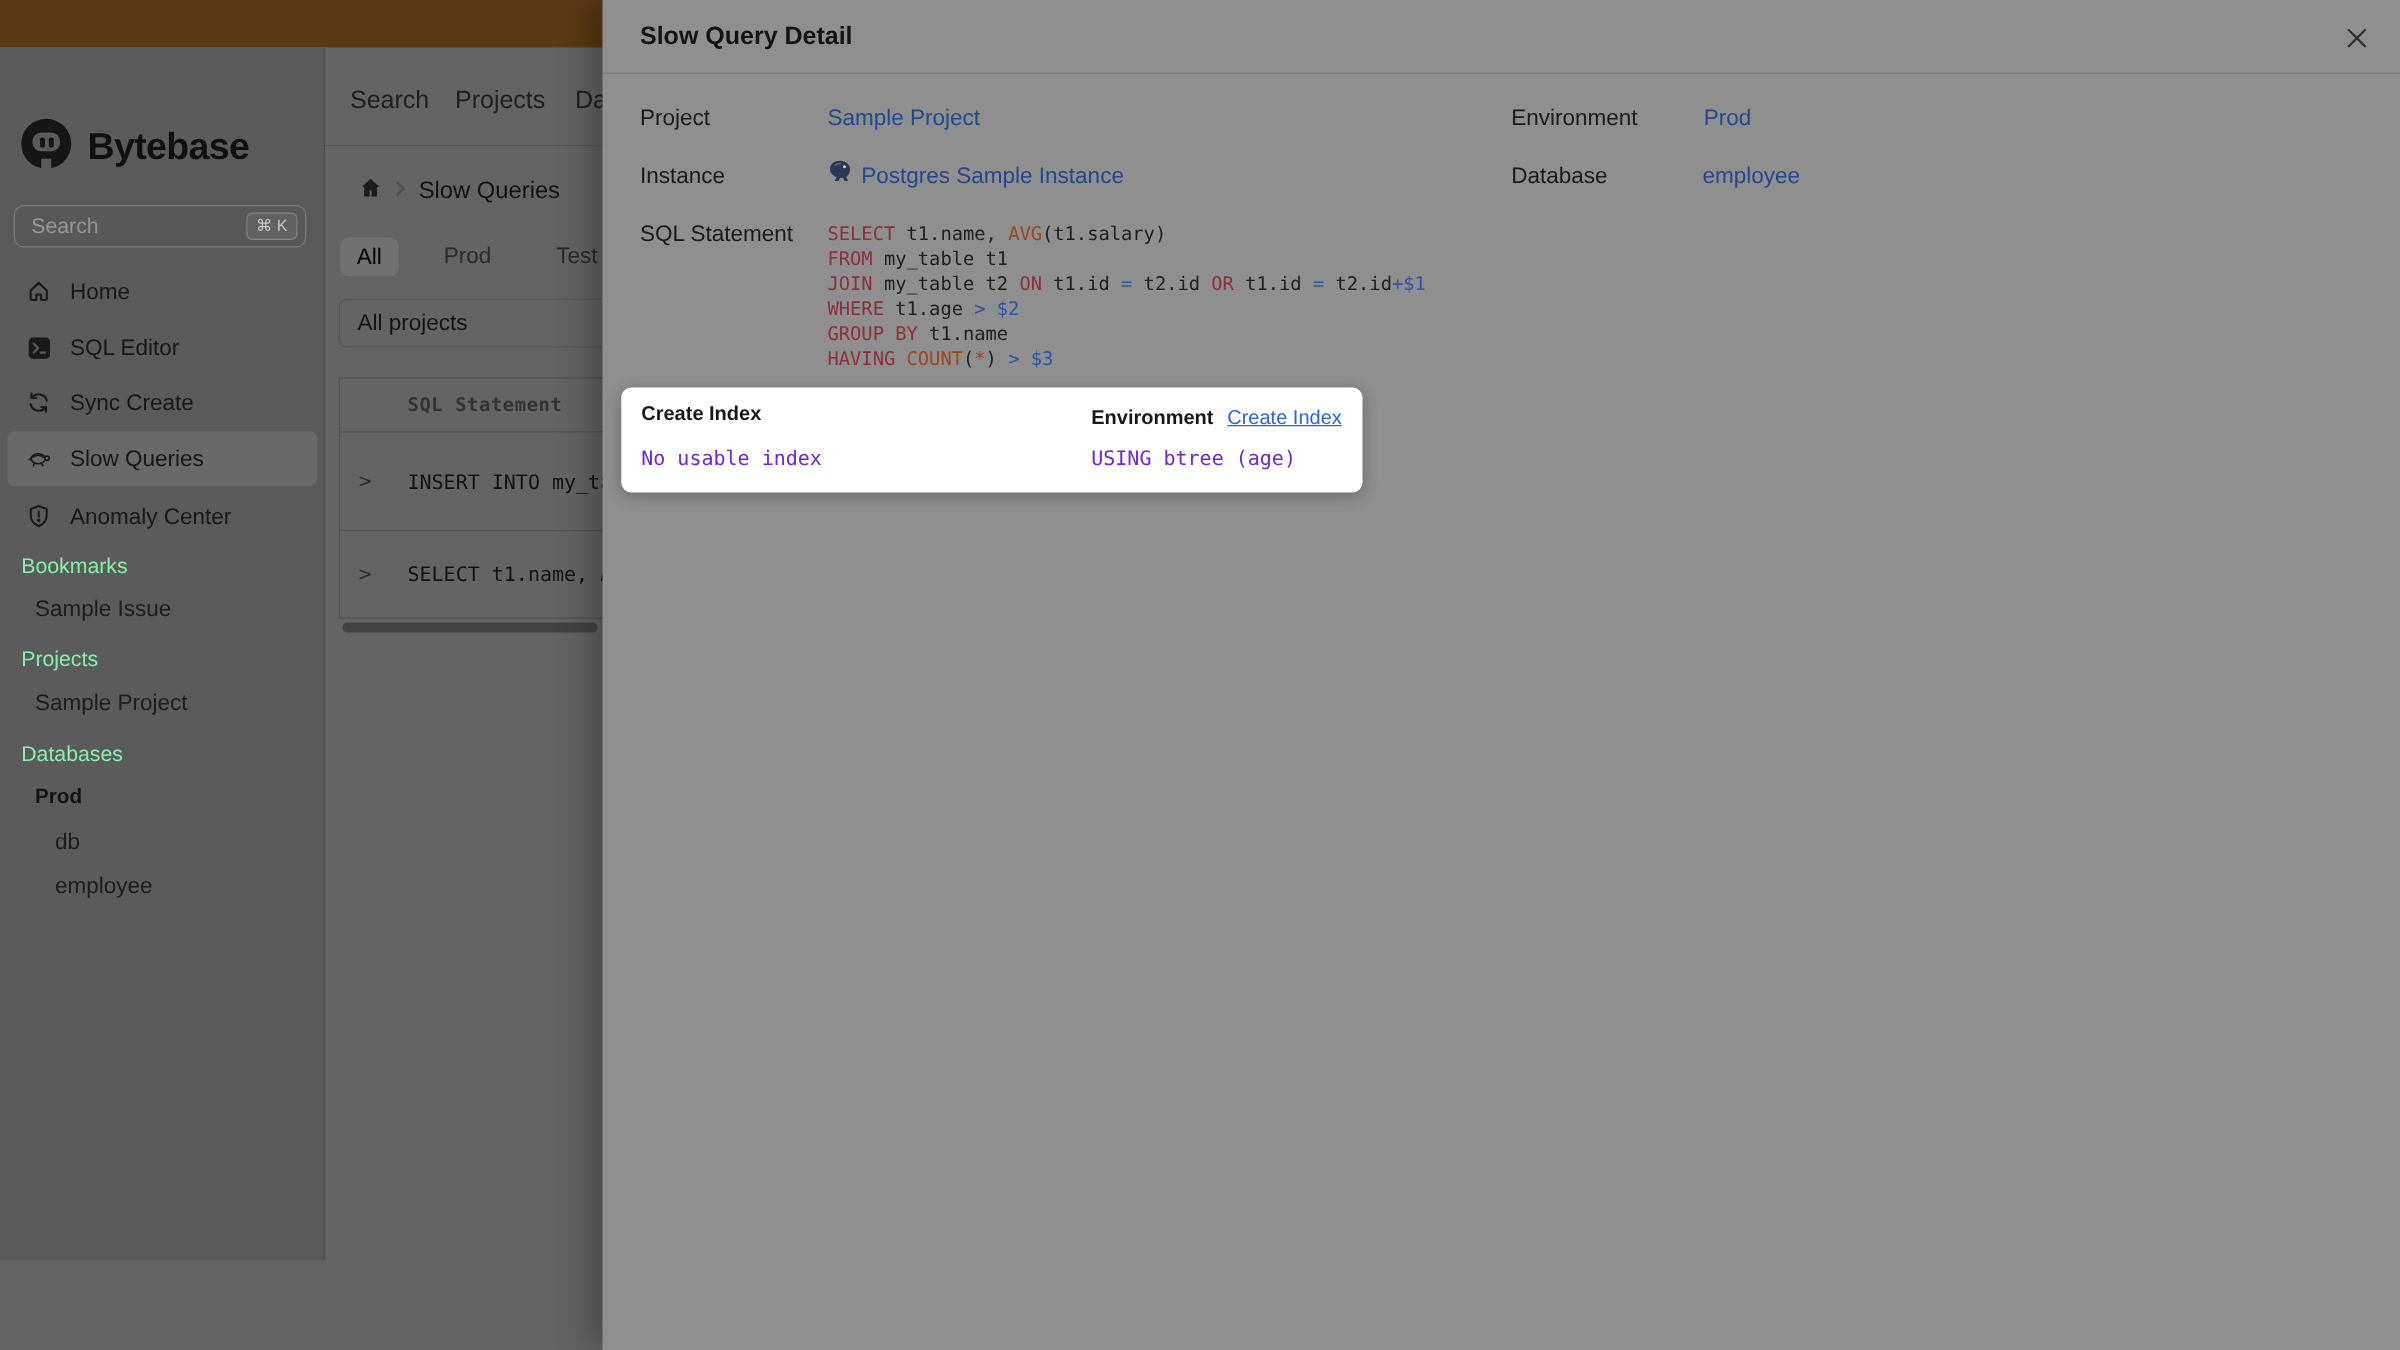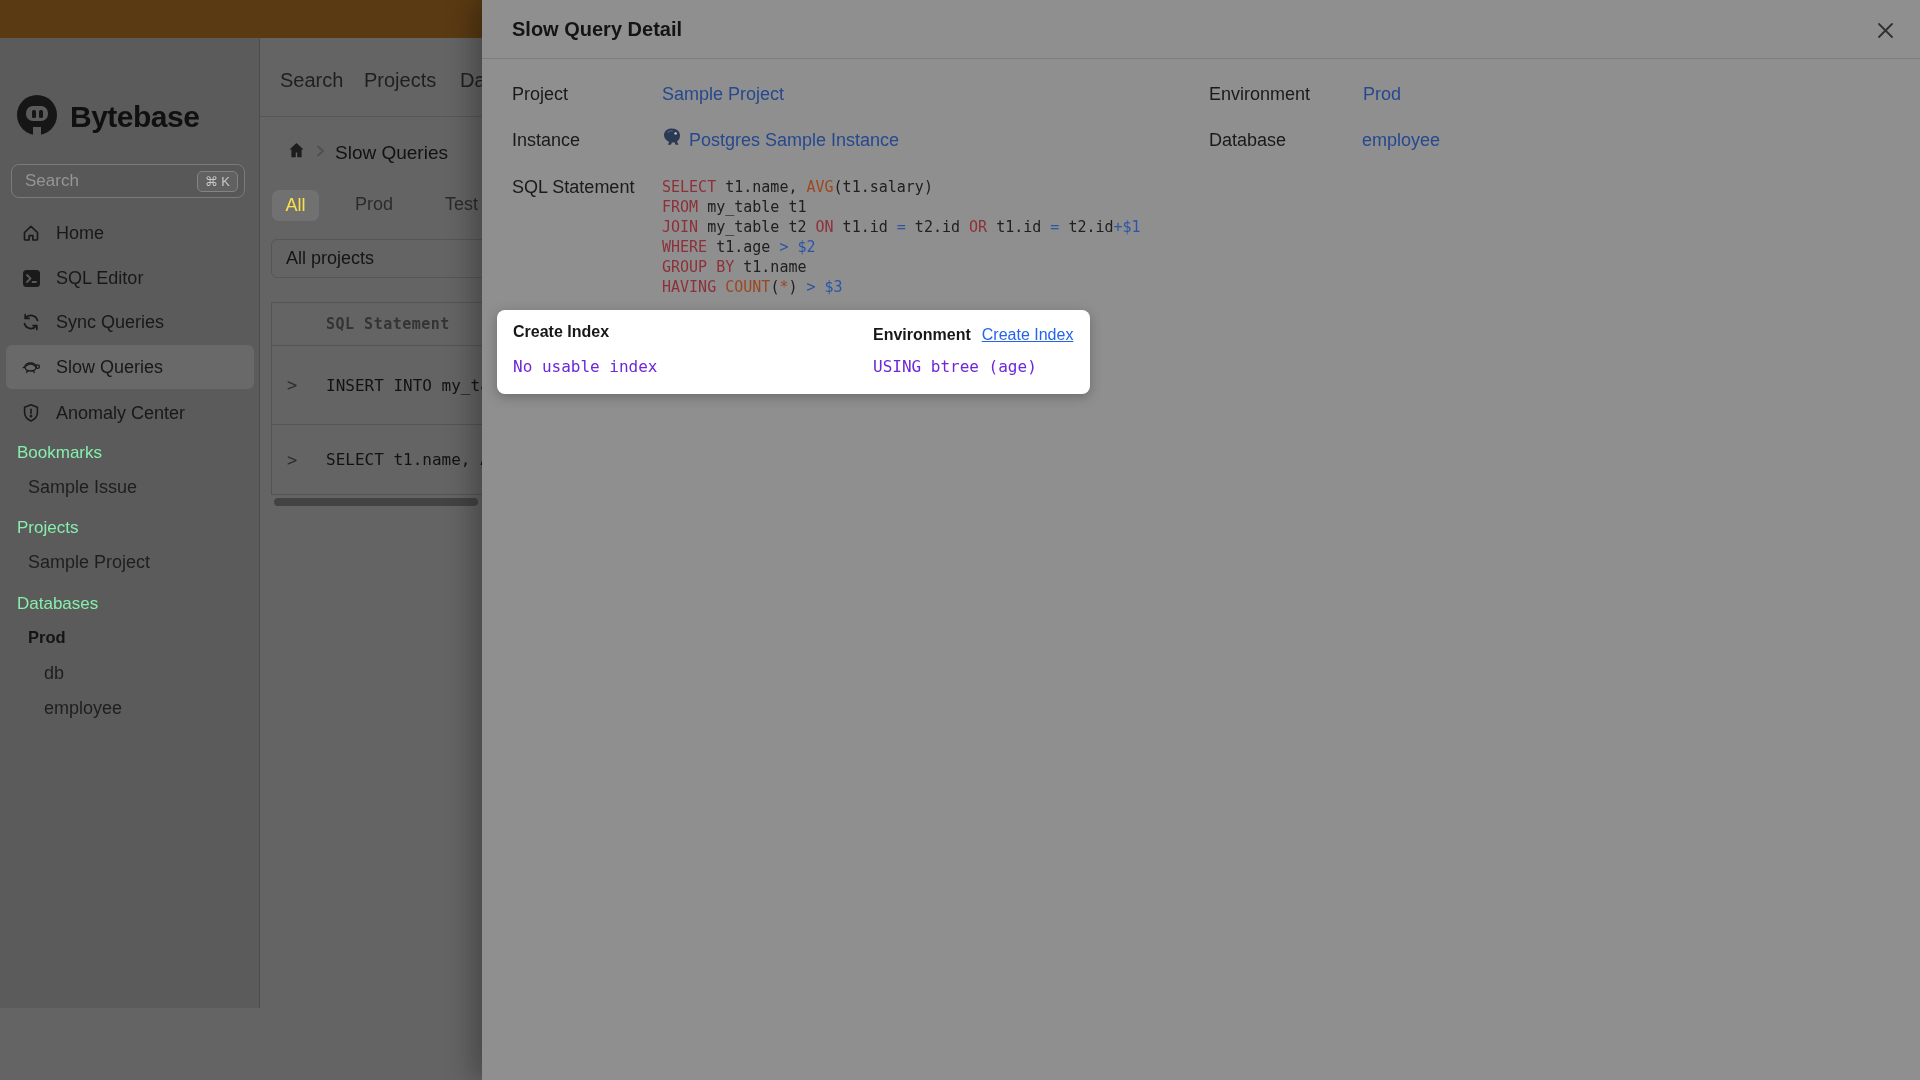--- a/index.html
+++ b/index.html
@@ -19,21 +19,21 @@
   .side-item.active{background:#696969;}
   .sicon{width:20px;height:20px;display:flex;align-items:center;justify-content:center;flex:none;}
   .side-sec{position:absolute;left:17px;font-size:17px;color:#86efac;}
   .side-sub{position:absolute;font-size:18px;color:#1e1e1e;}
   
   .nav-item{position:absolute;top:69px;font-size:20px;color:#1f1f1f;}
   #nav-border{left:260px;top:116px;width:1660px;height:1px;background:#575757;}
   #breadcrumb{left:287px;top:141px;display:flex;align-items:center;gap:9px;}
   #crumb-label{font-size:19px;font-weight:500;color:#121212;}
   .tab{position:absolute;top:190px;font-size:18px;color:#2b2b2b;}
-  .tab.pill{background:#717171;border-radius:7px;width:47px;height:31px;display:flex;align-items:center;justify-content:center;color:#fde047;text-align:right;}
+  .tab.pill{background:#717171;border-radius:7px;width:47px;height:31px;display:flex;align-items:center;justify-content:center;color:#000000;text-align:right;}
   #proj-select{left:271px;top:239px;width:420px;height:39px;box-sizing:border-box;border:1px solid #565656;border-radius:6px;display:flex;align-items:center;padding-left:14px;font-size:18px;color:#141414;}
   #qtable{left:271px;top:302px;width:520px;height:193px;box-sizing:border-box;border:1px solid #545454;background:transparent;}
   #qtable .thead{height:43px;box-sizing:border-box;border-bottom:1px solid #545454;display:flex;align-items:center;}
   #qtable .th{margin-left:54px;font-family:"DejaVu Sans Mono",monospace;font-size:15px;font-weight:bold;letter-spacing:0.5px;color:#343434;}
   .qrow{box-sizing:border-box;display:flex;align-items:center;border-bottom:1px solid #545454;}
   .qrow .chev{margin-left:15px;width:20px;color:#2e2e2e;}
   .qrow .sqltxt{margin-left:19px;font-family:"DejaVu Sans Mono",monospace;font-size:16px;color:#121212;white-space:pre;}
   #hscroll{left:274px;top:498px;width:204px;height:8px;border-radius:4px;background:#434343;}
   
   #modal{left:482px;top:0;width:1438px;height:1080px;background:#8f8f8f;box-shadow:-10px 0 25px rgba(0,0,0,0.28);}
@@ -101,21 +101,21 @@
 
     <div class="side-item" style="top:262px">
       <span class="sicon">
         <svg width="20" height="20" viewBox="0 0 20 20" fill="none" stroke="#1a1a1a" stroke-width="1.7" stroke-linecap="round">
             <path d="M16.5 8.5A6.7 6.7 0 0 0 4.6 6.2"></path>
             <polyline points="4.2,2.6 4.2,6.4 8,6.4" fill="none"></polyline>
             <path d="M3.5 11.5a6.7 6.7 0 0 0 11.9 2.3"></path>
             <polyline points="15.8,17.4 15.8,13.6 12,13.6" fill="none"></polyline>
           </svg>
       </span>
-      <span>Sync Queries</span>
+      <span>Sync Create</span>
     </div>
 
     <div class="side-item active" style="top:307px">
       <span class="sicon">
         <svg width="22" height="22" viewBox="0 0 22 22" fill="none" stroke="#1a1a1a" stroke-width="1.5" stroke-linecap="round">
             <ellipse cx="10.5" cy="11" rx="6.2" ry="4.4"></ellipse>
             <path d="M6 9.6q4.5-3.6 9 0"></path>
             <circle cx="18.3" cy="10.6" r="1.9"></circle>
             <line x1="7" y1="15.2" x2="6.3" y2="17"></line>
             <line x1="13.8" y1="15.2" x2="14.5" y2="17"></line>

